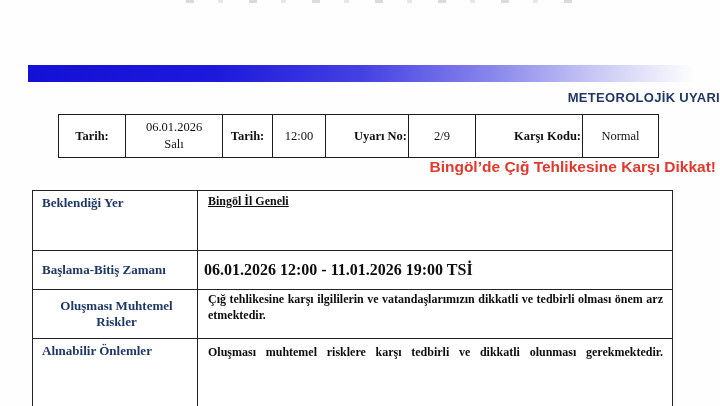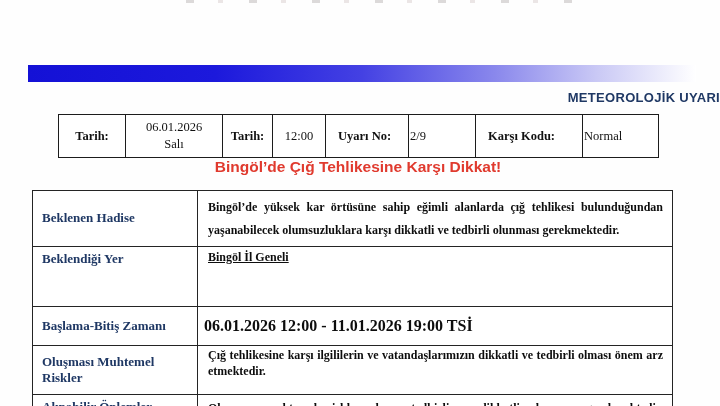--- a/index.html
+++ b/index.html
@@ -64,31 +64,31 @@
     height: 40px;
     vertical-align: middle;
     background: #fff;
   }
   .meta-table .lbl {
     font-weight: bold;
     text-align: center;
   }
   .meta-table .lbl-left {
     font-weight: bold;
-    text-align: left;
+    text-align: right;
     padding-left: 12px;
   }
   .meta-table .val-center { text-align: center; line-height: 1.35; }
-  .meta-table .val-left { text-align: left; }
+  .meta-table .val-left { text-align: center; }
 
   .alert-headline {
     position: absolute;
     top: 158px; left: 0;
     width: 716px;
-    text-align: center;
+    text-align: right;
     font-family: "Liberation Sans", sans-serif;
     font-weight: bold;
     font-size: 15.5px;
     color: #e03a2e;
   }
 
   .detail-table {
     position: absolute;
     left: 32px; top: 190px;
     width: 641px;
@@ -115,21 +115,21 @@
     padding: 3px 9px 3px 10px;
   }
   .r1 td { height: 47px; }
   .r1 .value-cell { line-height: 1.85; vertical-align: middle; }
   .r1 .label-cell { vertical-align: middle; }
   .r2 td { height: 51px; vertical-align: top; padding-top: 7px; margin-left: 26px; }
   .r2 .value-cell { text-align: left; font-size: 12px; text-decoration: underline; }
   .r3 td { height: 30px; vertical-align: middle; margin-left: 46px; }
   .r3 .value-cell { text-align: left; font-size: 16px; padding-left: 6px; }
   .r4 td { height: 40px; }
-  .r4 .label-cell { vertical-align: middle; }
+  .r4 .label-cell { vertical-align: middle; text-align: center; }
   .r4 .value-cell { vertical-align: top; line-height: 1.3; padding-top: 2px; }
   .r5 td { height: 62px; vertical-align: top; padding-top: 6px; }
   .r5 .value-cell { line-height: 1.8; }
   .justify-last { text-align: justify; text-align-last: justify; }
 </style>
 </head>
 <body>
 
 <div class="top-artifacts"></div>
 
@@ -162,24 +162,20 @@
     <td class="lbl-left">Karşı Kodu:</td>
     <td class="val-left">Normal</td>
   </tr>
 </tbody>
   </table>
 
 <div class="alert-headline">Bingöl’de Çığ Tehlikesine Karşı Dikkat!</div>
 
 <table class="detail-table">
   <tbody>
-      <tr class="r1">
-    <td class="label-cell">Beklenen Hadise</td>
-    <td class="value-cell">Bingöl’de yüksek kar örtüsüne sahip eğimli alanlarda çığ tehlikesi bulunduğundan yaşanabilecek olumsuzluklara karşı dikkatli ve tedbirli olunması gerekmektedir.</td>
-  </tr>
   <tr class="r2">
     <td class="label-cell">Beklendiği Yer</td>
     <td class="value-cell">Bingöl İl Geneli</td>
   </tr>
   <tr class="r3">
     <td class="label-cell">Başlama-Bitiş Zamanı</td>
     <td class="value-cell">06.01.2026 12:00 - 11.01.2026 19:00 TSİ</td>
   </tr>
   <tr class="r4">
     <td class="label-cell">Oluşması Muhtemel Riskler</td>

